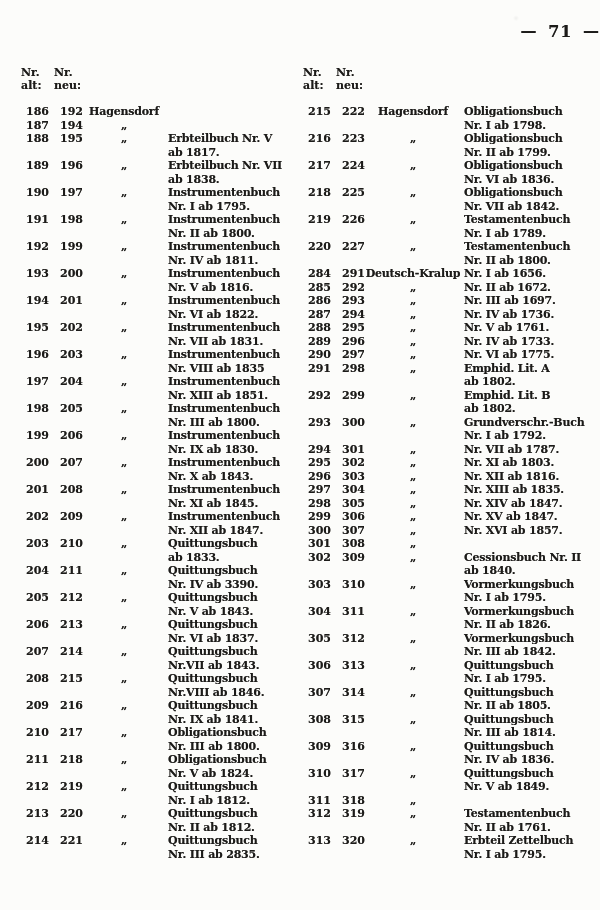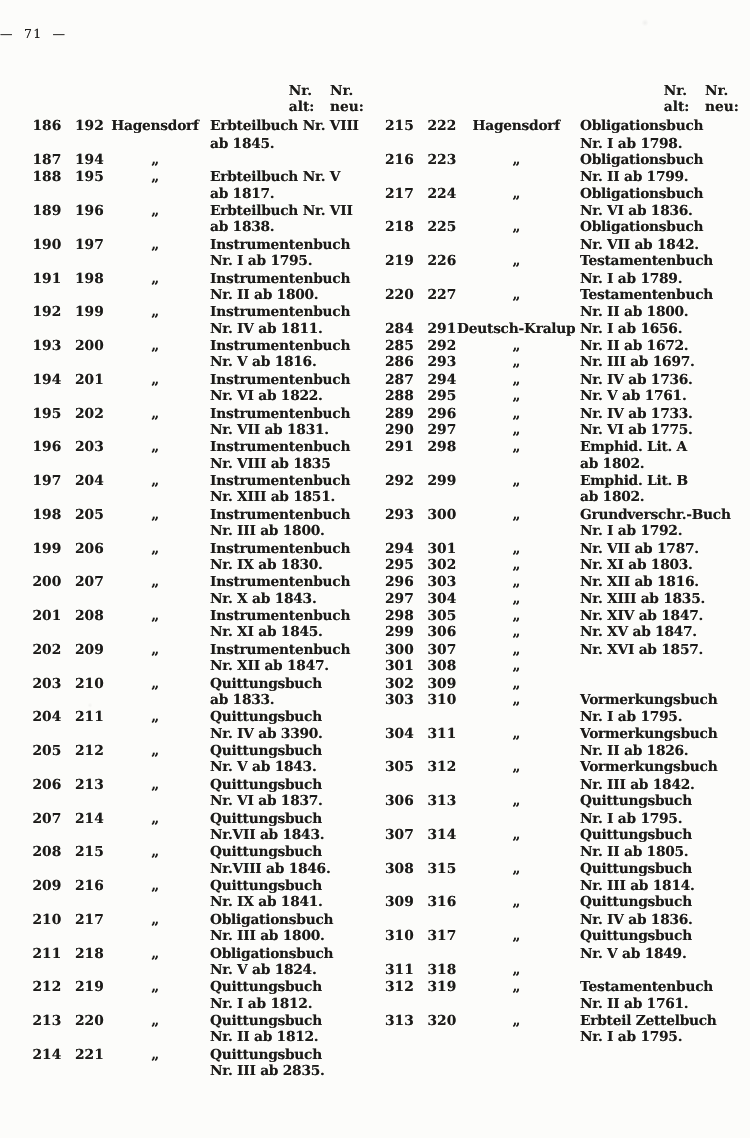--- a/index.html
+++ b/index.html
@@ -17,38 +17,38 @@
     background:
       radial-gradient(circle at 86% 2%, rgba(0,0,0,0.05) 0px, rgba(0,0,0,0) 3px),
       radial-gradient(circle at 12% 62%, rgba(0,0,0,0.04) 0px, rgba(0,0,0,0) 2px),
       #fcfcfa;
   }
   .page-number {
     position: absolute;
     top: 22px;
     left: 0;
     width: 100%;
-    text-align: left;
-    font-size: 10px;
-    font-weight: 400;
+    text-align: right;
+    font-size: 16px;
+    font-weight: 700;
     letter-spacing: 1px;
     word-spacing: 4px;
   }
   .columns {
     position: absolute;
     top: 66px;
     left: 21px;
     width: 572px;
     display: flex;
   }
   .col { font-size: 11px; }
   .col-left  { width: 272px; margin-right: 10px; flex: none; }
   .col-right { flex: 1; }
 
-  .col-head { display: flex; line-height: 13px; margin-bottom: 2px; font-weight: 700; justify-content: flex-end; }
+  .col-head { display: flex; line-height: 13px; margin-bottom: 13px; font-weight: 700; }
   .col-head .hd { text-align: left; }
   .col-head .hd.neu { padding-left: 5px; }
 
   .row { display: flex; line-height: 13.5px; }
   .c-alt  { width: 28px; flex: none; text-align: right; font-weight: 700; }
   .c-neu  { width: 34px; flex: none; text-align: right; font-weight: 700; }
   .c-place{ width: 82px; flex: none; text-align: center; font-weight: 700; letter-spacing: -0.2px; }
   .col-right .c-place { width: 96px; }
   .c-desc { flex: 1; padding-left: 3px; font-weight: 700; letter-spacing: -0.2px; }
   .c-desc .dline { white-space: nowrap; }
@@ -74,24 +74,20 @@
         <div class="c-neu hd neu">
           <div>Nr.</div>
           <div>neu:</div>
         </div>
       </div>
       <div class="rows">
           <div class="row">
             <div class="c-alt">186</div>
             <div class="c-neu">192</div>
             <div class="c-place">Hagensdorf</div>
-            <div class="c-desc">
-              <div class="dline">Erbteilbuch Nr. VIII</div>
-              <div class="dline">ab 1845.</div>
-            </div>
           </div>
           <div class="row">
             <div class="c-alt">187</div>
             <div class="c-neu">194</div>
             <div class="c-place">„</div>
           </div>
           <div class="row">
             <div class="c-alt">188</div>
             <div class="c-neu">195</div>
             <div class="c-place">„</div>
@@ -544,20 +540,24 @@
           </div>
           <div class="row">
             <div class="c-alt">301</div>
             <div class="c-neu">308</div>
             <div class="c-place">„</div>
           </div>
           <div class="row">
             <div class="c-alt">302</div>
             <div class="c-neu">309</div>
             <div class="c-place">„</div>
+            <div class="c-desc">
+              <div class="dline">Cessionsbuch Nr. II</div>
+              <div class="dline">ab 1840.</div>
+            </div>
           </div>
           <div class="row">
             <div class="c-alt">303</div>
             <div class="c-neu">310</div>
             <div class="c-place">„</div>
             <div class="c-desc">
               <div class="dline">Vormerkungsbuch</div>
               <div class="dline">Nr. I ab 1795.</div>
             </div>
           </div>

